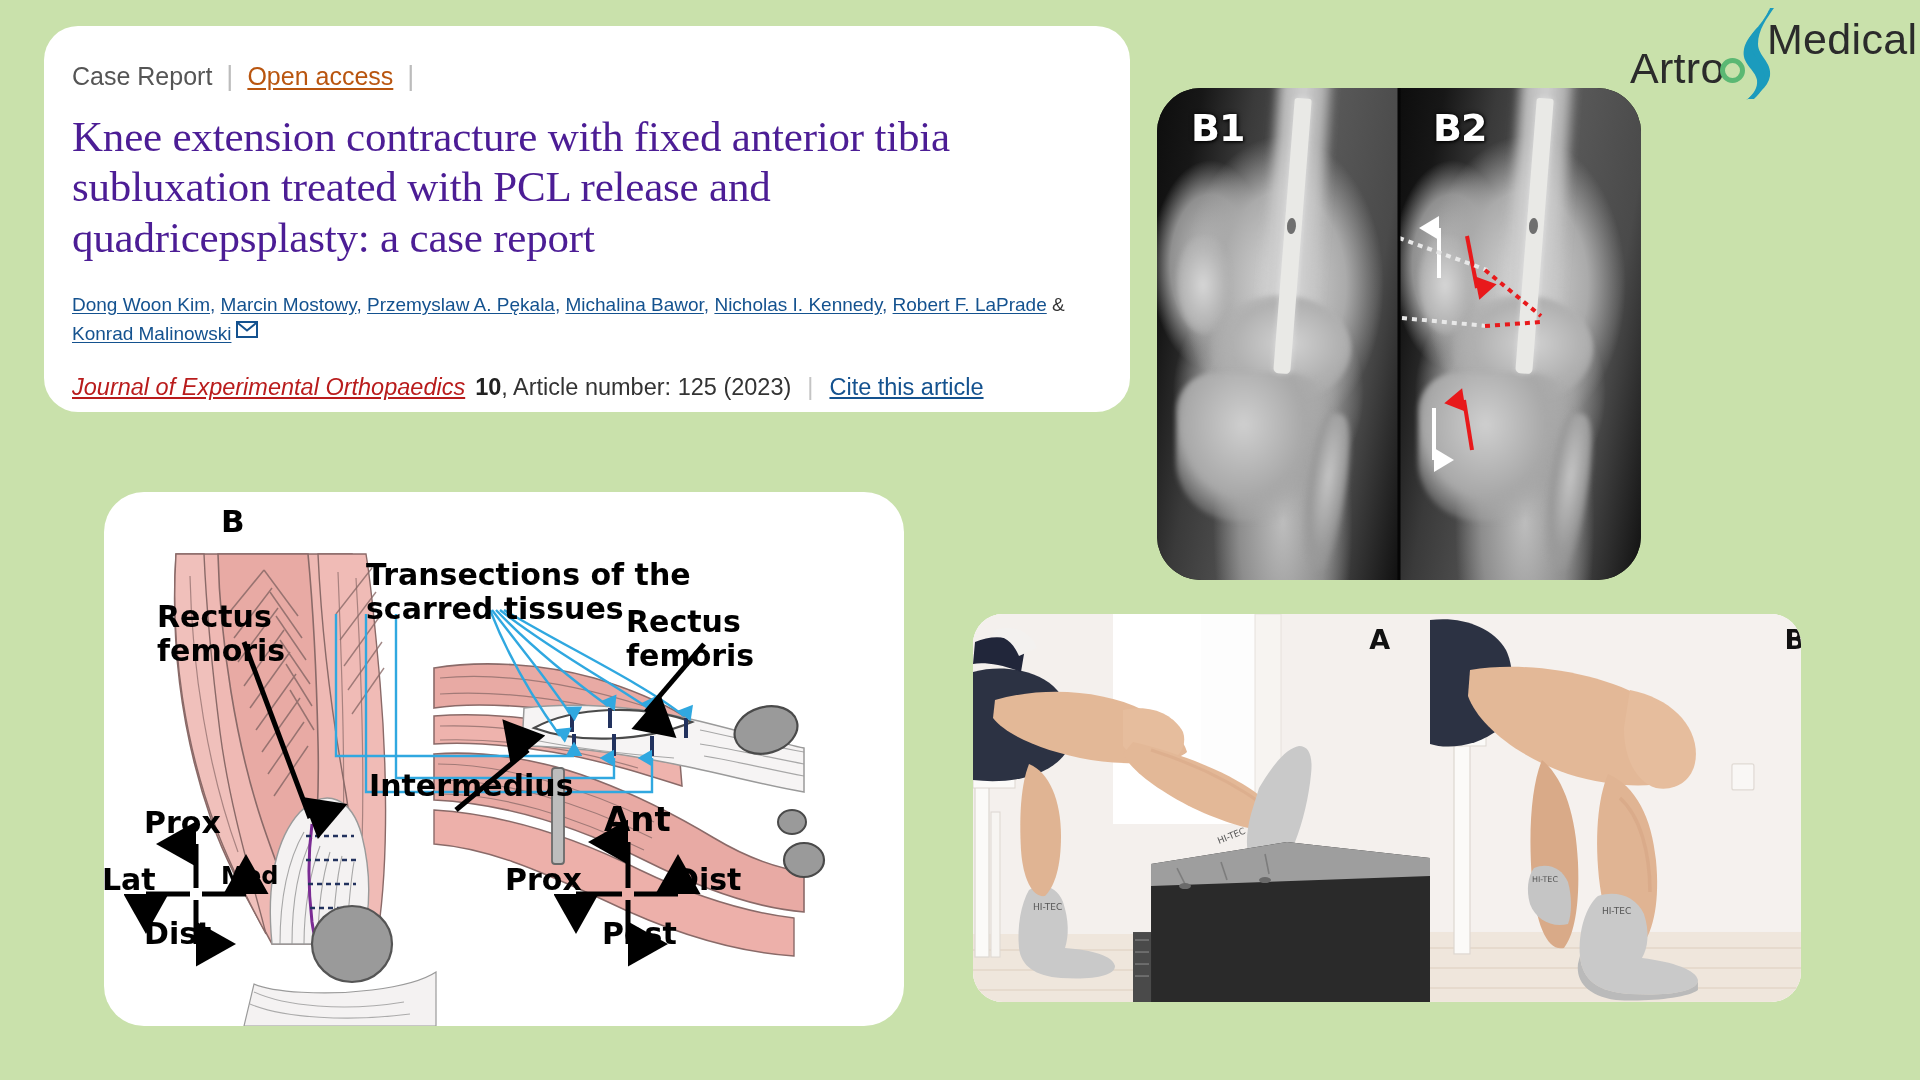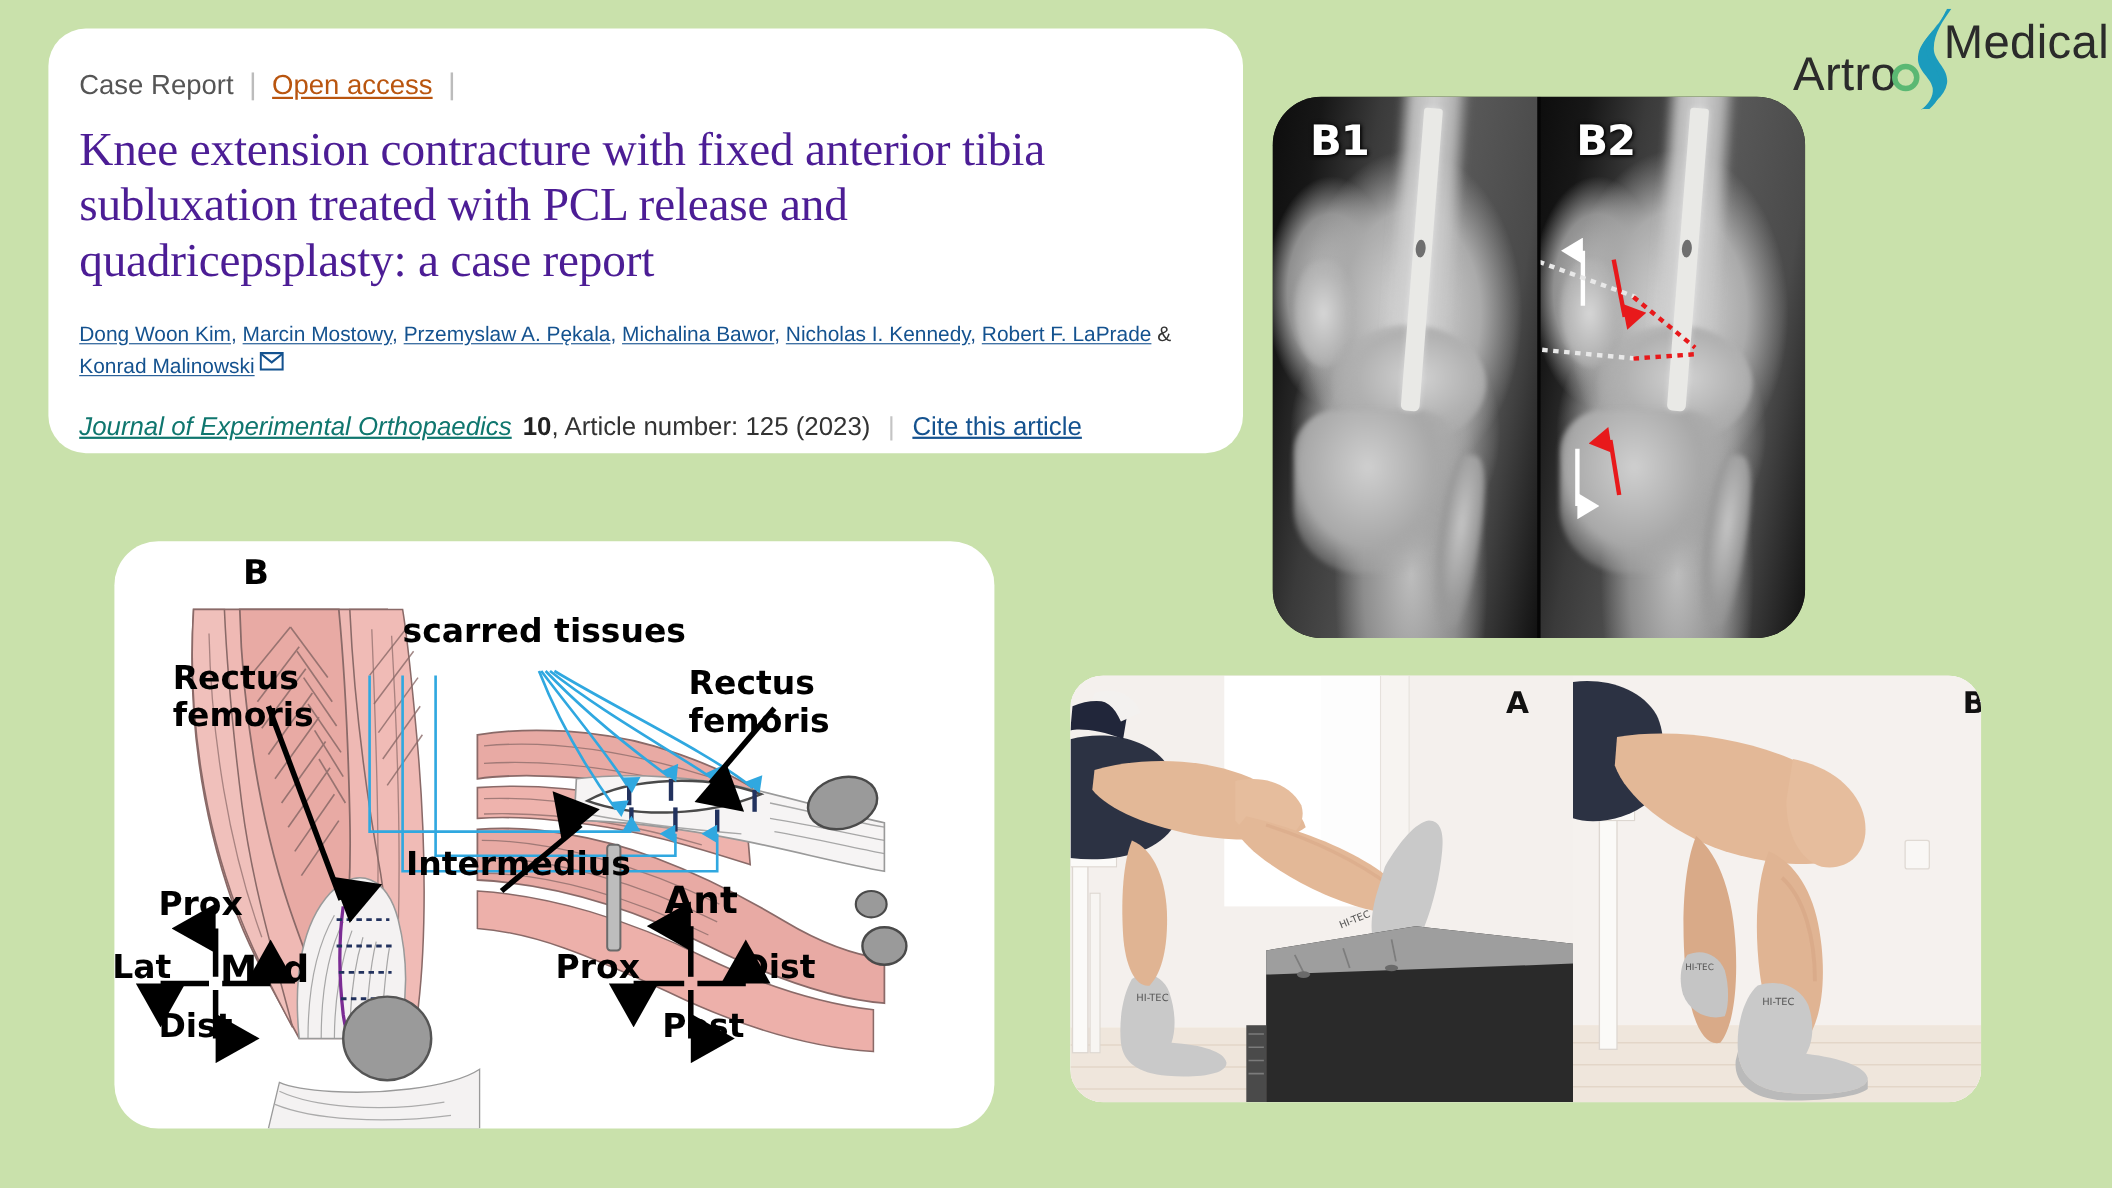--- a/index.html
+++ b/index.html
@@ -95,21 +95,21 @@
 
   .journal-row {
     margin-top: 26px;
     display: flex;
     align-items: baseline;
     font-size: 23.5px;
     white-space: nowrap;
   }
   .journal-name {
     font-style: italic;
-    color: #0f766e;
+    color: #b91c1c;
     text-decoration: underline;
     text-underline-offset: 2px;
     cursor: pointer;
   }
   .journal-vol {
     font-weight: bold;
     color: #222;
     margin-left: 10px;
   }
   .journal-rest {
@@ -308,21 +308,21 @@
     color: #000000;
     line-height: 1.12;
   }
   .dlabel-b       { left: 117px; top: 12px;  font-size: 31px; }
   .dlabel-rf1     { left: 53px;  top: 108px; font-size: 30px; }
   .dlabel-trans   { left: 262px; top: 66px;  font-size: 30px; }
   .dlabel-rf2     { left: 522px; top: 113px; font-size: 30px; }
   .dlabel-inter   { left: 265px; top: 277px; font-size: 30px; }
   .dlabel-prox1   { left: 40px;  top: 314px; font-size: 30px; }
   .dlabel-lat     { left: -2px;  top: 371px; font-size: 30px; }
-  .dlabel-med     { left: 96px;  top: 371px; font-size: 34px; }
+  .dlabel-med     { left: 96px;  top: 371px; font-size: 24px; padding-left: 21px; }
   .dlabel-dist1   { left: 40px;  top: 425px; font-size: 30px; }
   .dlabel-ant     { left: 500px; top: 308px; font-size: 34px; }
   .dlabel-prox2   { left: 401px; top: 371px; font-size: 30px; }
   .dlabel-dist2   { left: 570px; top: 371px; font-size: 30px; }
   .dlabel-post    { left: 498px; top: 425px; font-size: 30px; }
 
   
   .photo-card {
     position: absolute;
     left: 973px;
@@ -623,20 +623,21 @@
   </svg>
 
   <div class="dlabel dlabel-b">B</div>
 
   <div class="dlabel dlabel-rf1">
     <div>Rectus</div>
     <div>femoris</div>
   </div>
 
   <div class="dlabel dlabel-trans">
+    <div>Transections of the</div>
     <div>scarred tissues</div>
   </div>
 
   <div class="dlabel dlabel-rf2">
     <div>Rectus</div>
     <div>femoris</div>
   </div>
 
   <div class="dlabel dlabel-inter">Intermedius</div>
 

